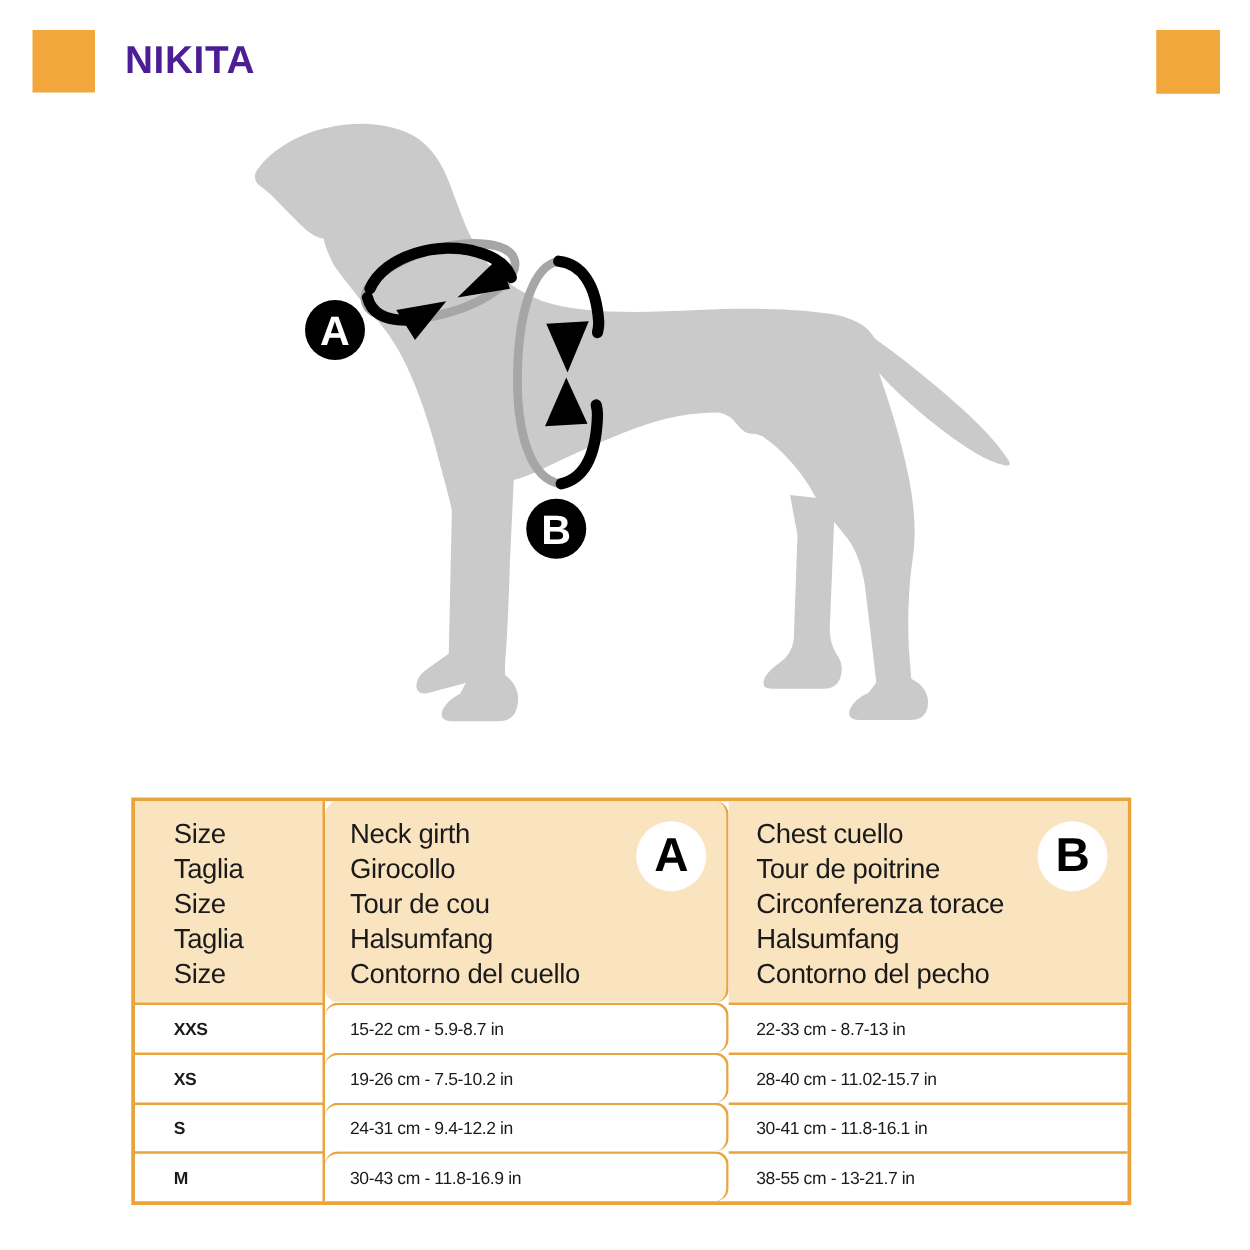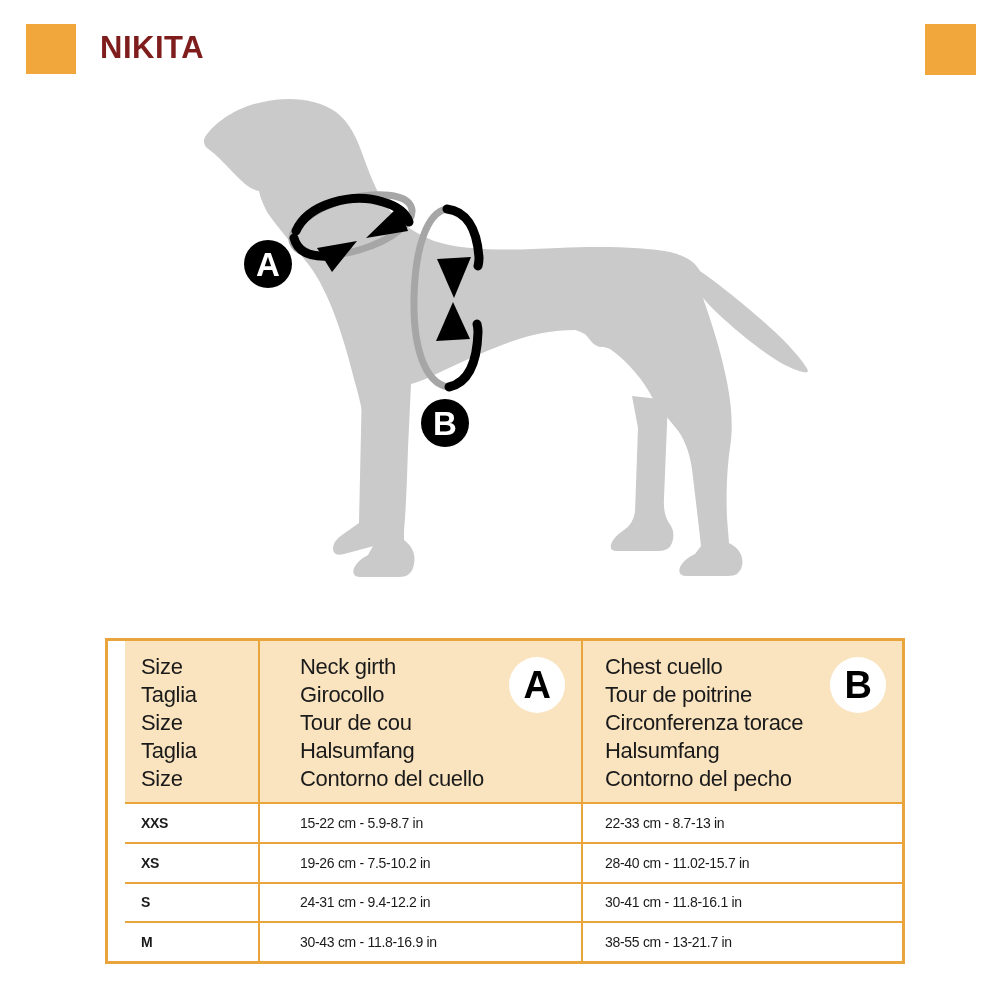--- a/index.html
+++ b/index.html
@@ -22,40 +22,40 @@
     overflow:hidden;
   }
   .accent-square{
     position:absolute;top:24px;width:50px;height:50px;
     background:var(--accent);
   }
   .accent-square.left{left:26px;}
   .accent-square.right{left:925px;width:51px;height:51px;}
   .page-title{
     position:absolute;left:100px;top:30px;
-    font-size:31px;font-weight:bold;letter-spacing:0.5px;color:#7f1d1d;
+    font-size:31px;font-weight:bold;letter-spacing:0.5px;color:#4c1d95;
   }
   .diagram-svg{position:absolute;left:0;top:0;}
 
   
   .size-table{
     position:absolute;left:105px;top:638px;width:800px;height:326px;
     border:3px solid var(--table-border);
     display:grid;
     grid-template-columns:152px 323px 1fr;
     grid-template-rows:161px 1fr 1fr 1fr 1fr;
     background:#fff;
   }
   .cell{
     position:relative;
     font-size:14px;letter-spacing:-0.3px;
     display:flex;align-items:center;
   }
-  .cell.c0{padding-left:16px;border-right:2px solid var(--table-border);margin-left:17px;}
-  .cell.c1{padding-left:40px;border-right:2px solid var(--table-border);}
+  .cell.c0{padding-left:31px;border-right:2px solid var(--table-border);}
+  .cell.c1{padding-left:20px;border-right:2px solid var(--table-border);border-radius:11px;}
   .cell.c2{padding-left:22px;}
   .cell.head{
     background:var(--header-bg);
     align-items:flex-start;
     padding-top:12px;
     font-size:22px;line-height:28px;
   }
   .cell.datarow{border-top:2px solid var(--table-border);}
   .cell.sizecol{font-weight:bold;}
   .badge{

